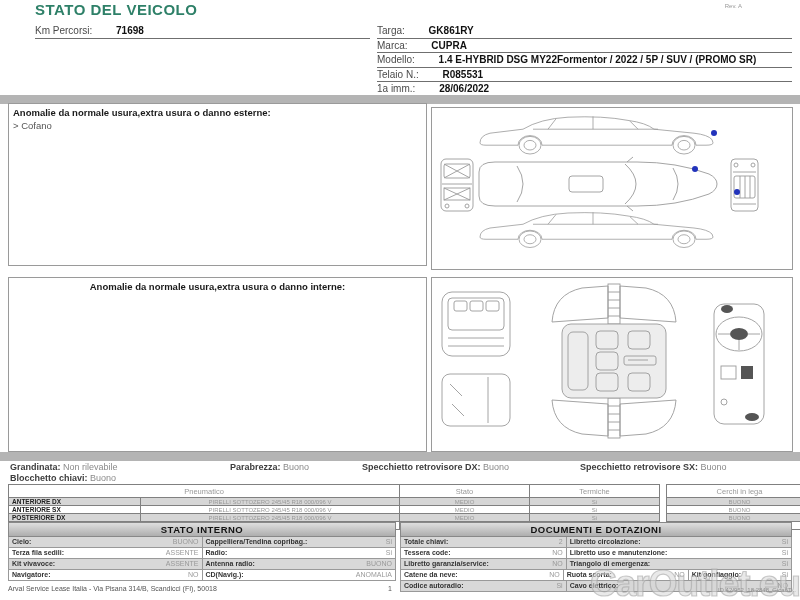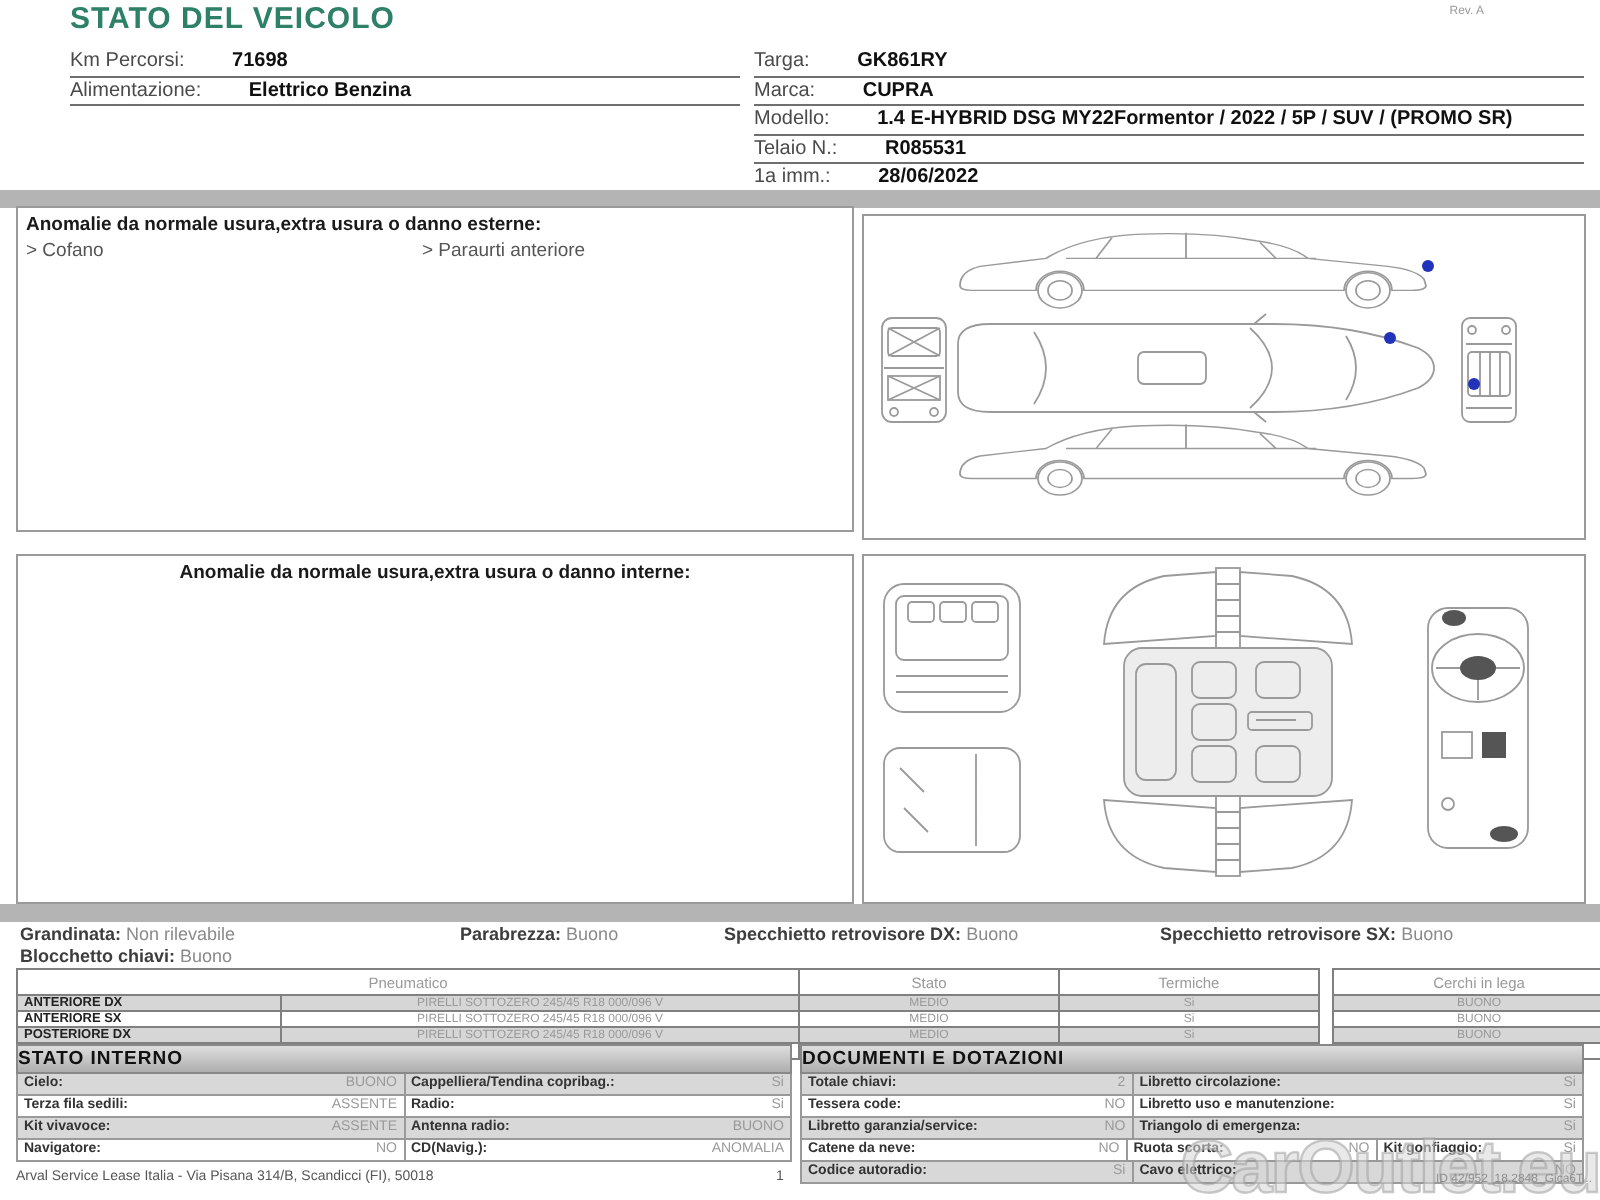--- a/index.html
+++ b/index.html
@@ -36,21 +36,21 @@
   .tires th,.tires td{border:1px solid #808080;overflow:hidden;white-space:nowrap;}
   .tires th{height:10px;font-size:7.5px;font-weight:normal;color:#9a9a9a;}
   .tires td{height:7px;font-size:6px;color:#999;text-align:center;padding:0;}
   .tires td.pos{font-size:6.5px;font-weight:bold;color:#222;text-align:left;padding-left:3px;}
   .tires tr:nth-child(even){background:#d6d6d6;}
   .btable{position:absolute;top:522px;}
   .btable.left{left:8px;width:388px;}
   .btable.right{left:400px;width:392px;}
   .tbl-head{height:13px;line-height:13px;border:1px solid #888;
             background:linear-gradient(#dedede,#aeaeae);
-            font-size:9.5px;font-weight:bold;text-align:left;color:#111;letter-spacing:.5px;}
+            font-size:9.5px;font-weight:bold;text-align:center;color:#111;letter-spacing:.5px;}
   .trow{display:flex;height:10px;line-height:10px;border:1px solid #999;border-top:none;
         font-size:7px;}
   .trow:nth-child(even){background:#d8d8d8;}
   .pair{display:flex;justify-content:space-between;padding:0 3px;border-left:1px solid #999;
         overflow:hidden;white-space:nowrap;}
   .pair:first-child{border-left:none;}
   .pair .lbl{color:#333;font-weight:bold;}
   .pair .val{color:#999;}
   .lpair{flex:1;}
   .rp1{flex:165;} .rp2{flex:227;} .rp3a{flex:165;} .rp3b{flex:125;} .rp3c{flex:102;}
@@ -68,38 +68,36 @@
 </head>
 <body>
 
 <div class="page">
 
   <div class="title">STATO DEL VEICOLO</div>
   <div class="rev">Rev. A</div>
 
   <div class="info-left">
     <div class="info-row"><span class="lbl">Km Percorsi:</span> <span class="val">71698</span></div>
-    <div class="info-row"><span class="lbl">Alimentazione:</span> <span class="val">Elettrico Benzina</span></div>
   </div>
 
   <div class="info-right">
     <div class="info-row"><span class="lbl">Targa:</span> <span class="val">GK861RY</span></div>
     <div class="info-row"><span class="lbl">Marca:</span> <span class="val">CUPRA</span></div>
     <div class="info-row"><span class="lbl">Modello:</span> <span class="val">1.4 E-HYBRID DSG MY22Formentor / 2022 / 5P / SUV / (PROMO SR)</span></div>
     <div class="info-row"><span class="lbl">Telaio N.:</span> <span class="val">R085531</span></div>
     <div class="info-row"><span class="lbl">1a imm.:</span> <span class="val">28/06/2022</span></div>
   </div>
 
   <div class="bar bar1"></div>
 
   <div class="panel p-ext-txt">
     <div class="anom-title">Anomalie da normale usura,extra usura o danno esterne:</div>
     <div class="anom-items">
       <div class="anom-item">&gt; Cofano</div>
-      <div class="anom-item">&gt; Paraurti anteriore</div>
     </div>
   </div>
 
   <div class="panel p-ext-img">
     <svg width="358" height="159" viewBox="0 0 358 159">
 
       <g transform="translate(46,6) scale(1,0.8)">
         <path class="ln" d="M2,36 Q2,27 12,24 L45,19 Q62,6 90,4 Q125,2 150,8 Q168,11 176,19 L216,24 Q230,26 234,32 L235,36 Q235,39 228,39 L218,39 A12,12 0 0 0 194,39 L64,39 A12,12 0 0 0 40,39 L8,39 Q2,39 2,36 Z"></path>
         <circle class="ln" cx="52" cy="39" r="11"></circle>
           <circle class="ln" cx="52" cy="39" r="6"></circle>

